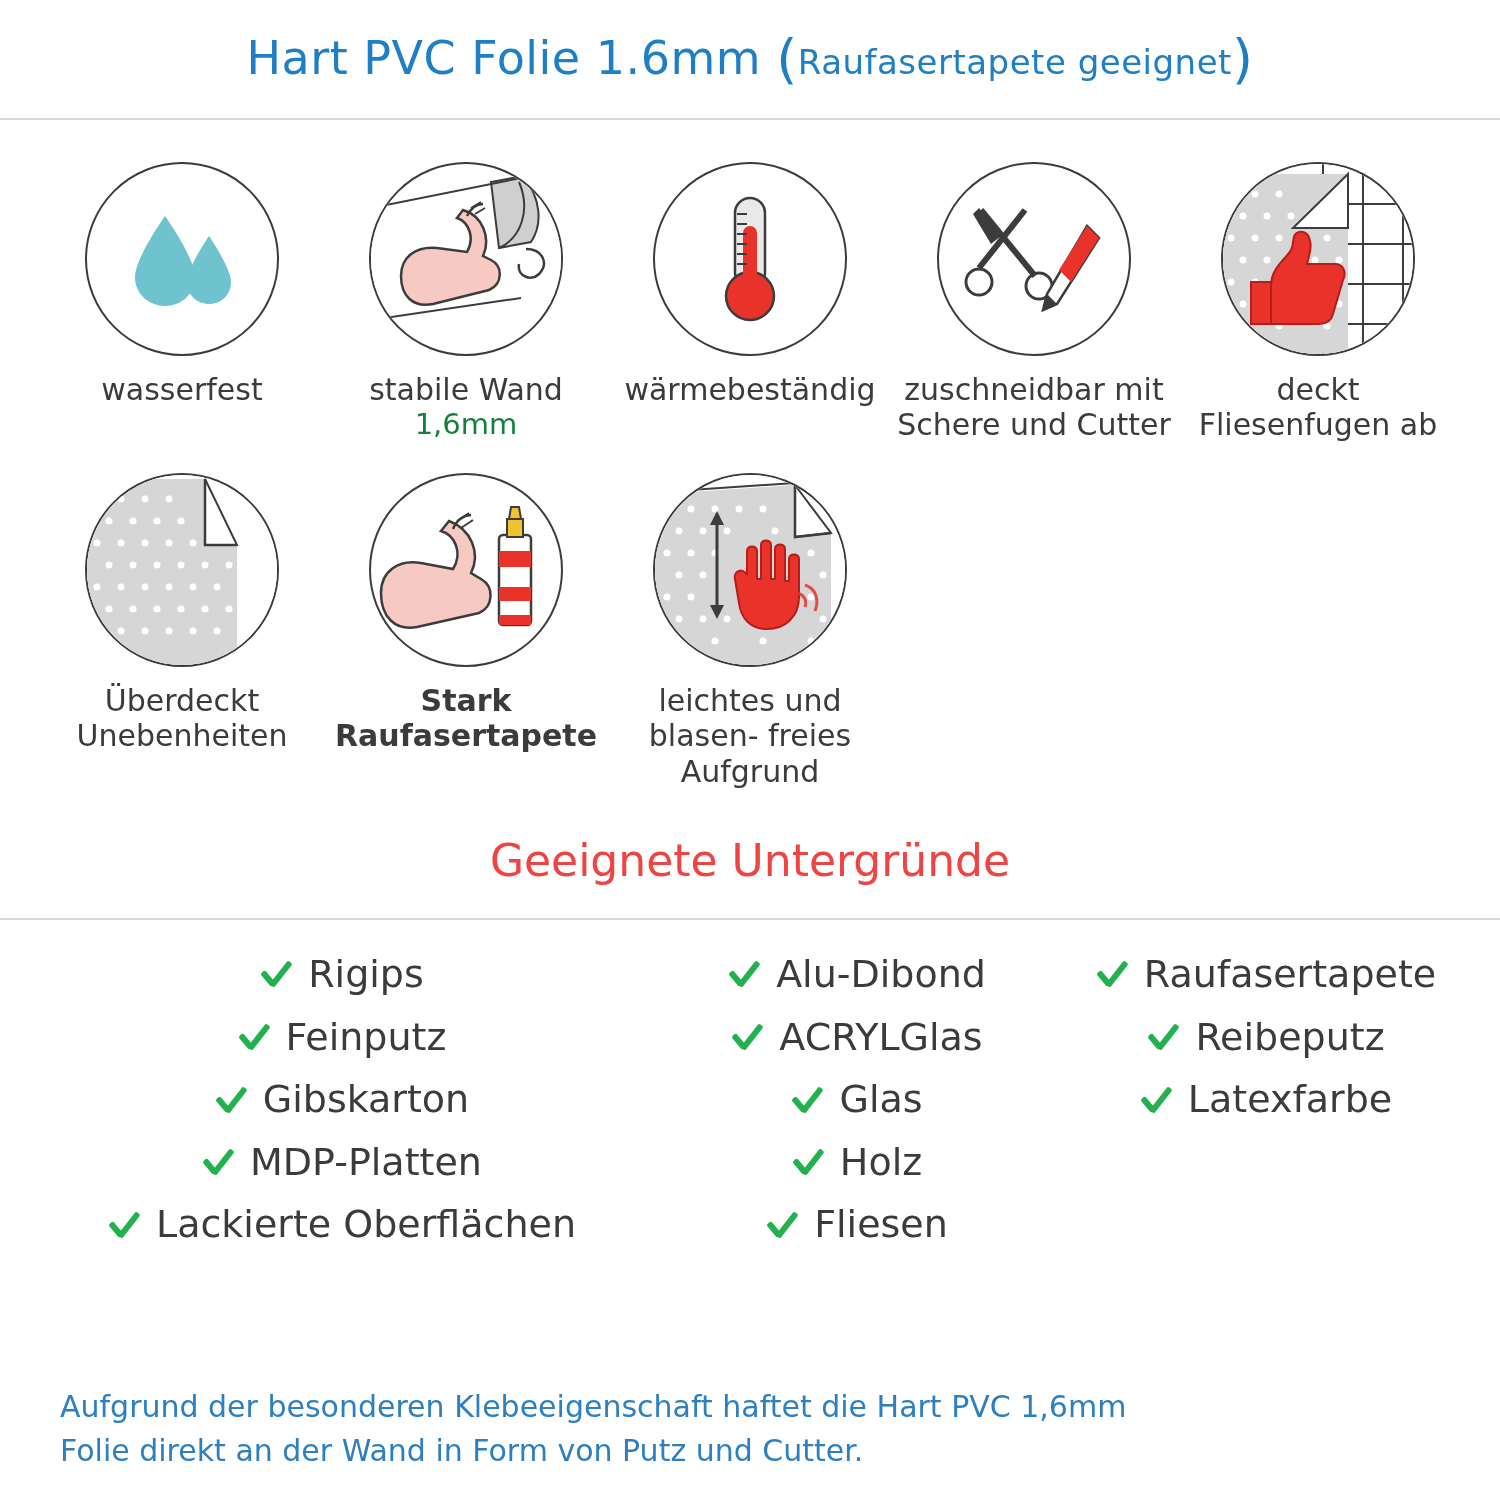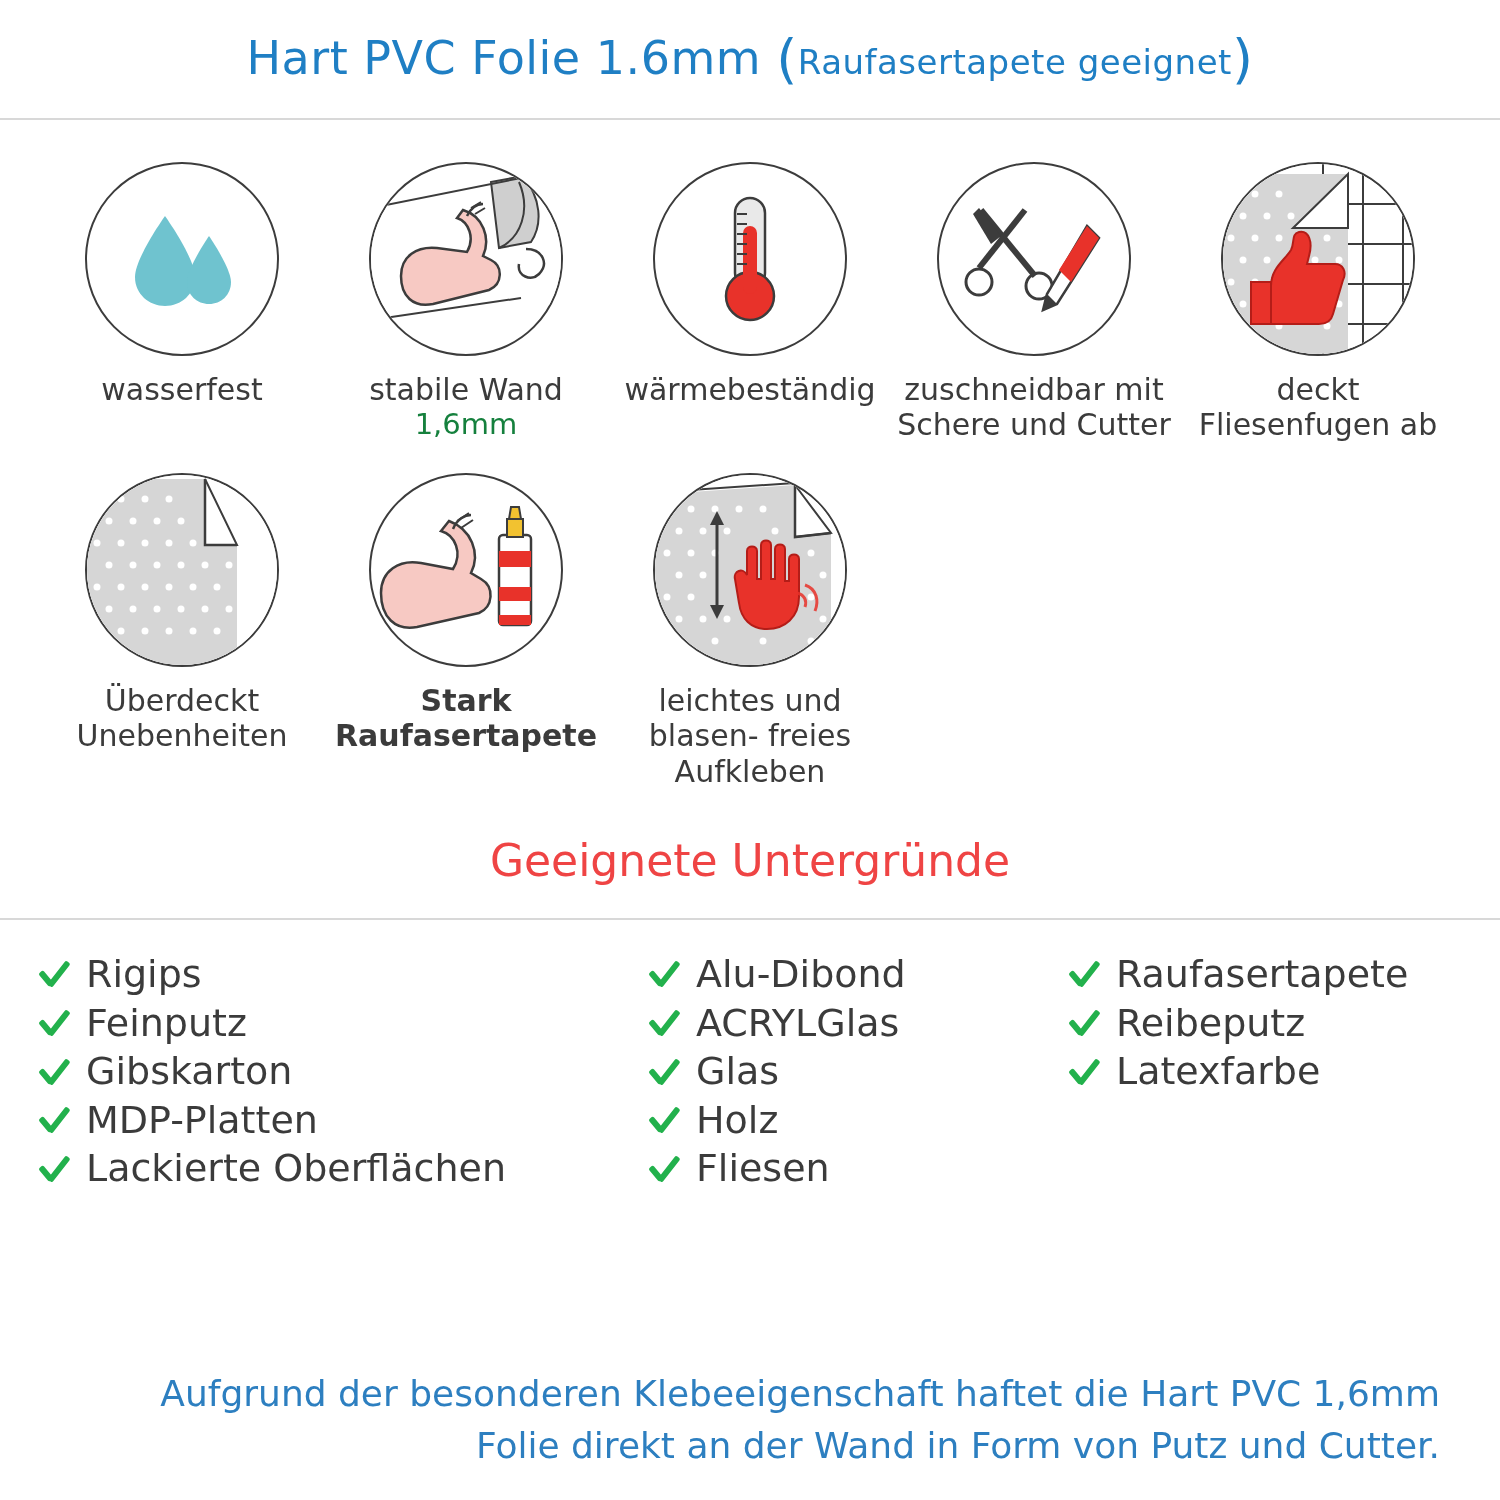--- a/index.html
+++ b/index.html
@@ -101,21 +101,22 @@
 
   
   .substrates {
     padding: 30px 36px 0 36px;
     display: grid;
     grid-template-columns: 610px 420px 1fr;
   }
   .sub-col {
     display: flex;
     flex-direction: column;
-    gap: 0;
+    gap: 14px;
+    align-items: center;
   }
   .sub-item {
     display: flex;
     align-items: center;
     gap: 16px;
     font-size: 38px;
     line-height: 1.28;
     color: #3b3b3b;
   }
   .check {
@@ -146,23 +147,23 @@
     top: 2px;
     transform: rotate(38deg);
   }
 
   
   .footnote {
     position: absolute;
     left: 0;
     right: 0;
     bottom: 28px;
-    text-align: right;
+    text-align: left;
     color: #2d7fc0;
-    font-size: 36px;
+    font-size: 30px;
     line-height: 1.45;
     padding: 0 60px;
     box-sizing: border-box;
   }
 </style>
 </head>
 <body>
 
 <div class="page">
 
@@ -421,21 +422,21 @@
           <g fill="#e8322a" stroke="#b41d18" stroke-width="2">
             <path d="M92 76 C92 70 102 70 102 76 L102 104 L106 104 L106 70 C106 64 116 64 116 70 L116 104 L120 104 L120 74 C120 68 130 68 130 74 L130 106 L134 106 L134 84 C134 78 144 78 144 84 L144 122 C144 142 130 154 112 154 C96 154 86 144 84 128 L80 104 C78 96 88 92 92 100 Z"></path>
           </g>
           <g stroke="#e8322a" stroke-width="3" fill="none" opacity="0.85">
             <path d="M142 118 C150 120 152 126 150 132"></path>
             <path d="M150 110 C162 114 164 126 160 136"></path>
           </g>
         </svg>
       </div>
       <div class="caption">
-        <span>leichtes und blasen- freies Aufkleben</span>
+        <span>leichtes und blasen- freies Aufgrund</span>
       </div>
     </div>
 
   </div>
 
   <div class="section-title-wrap">
     <span class="section-title">Geeignete Untergründe</span>
   </div>
 
   <div class="substrates">

